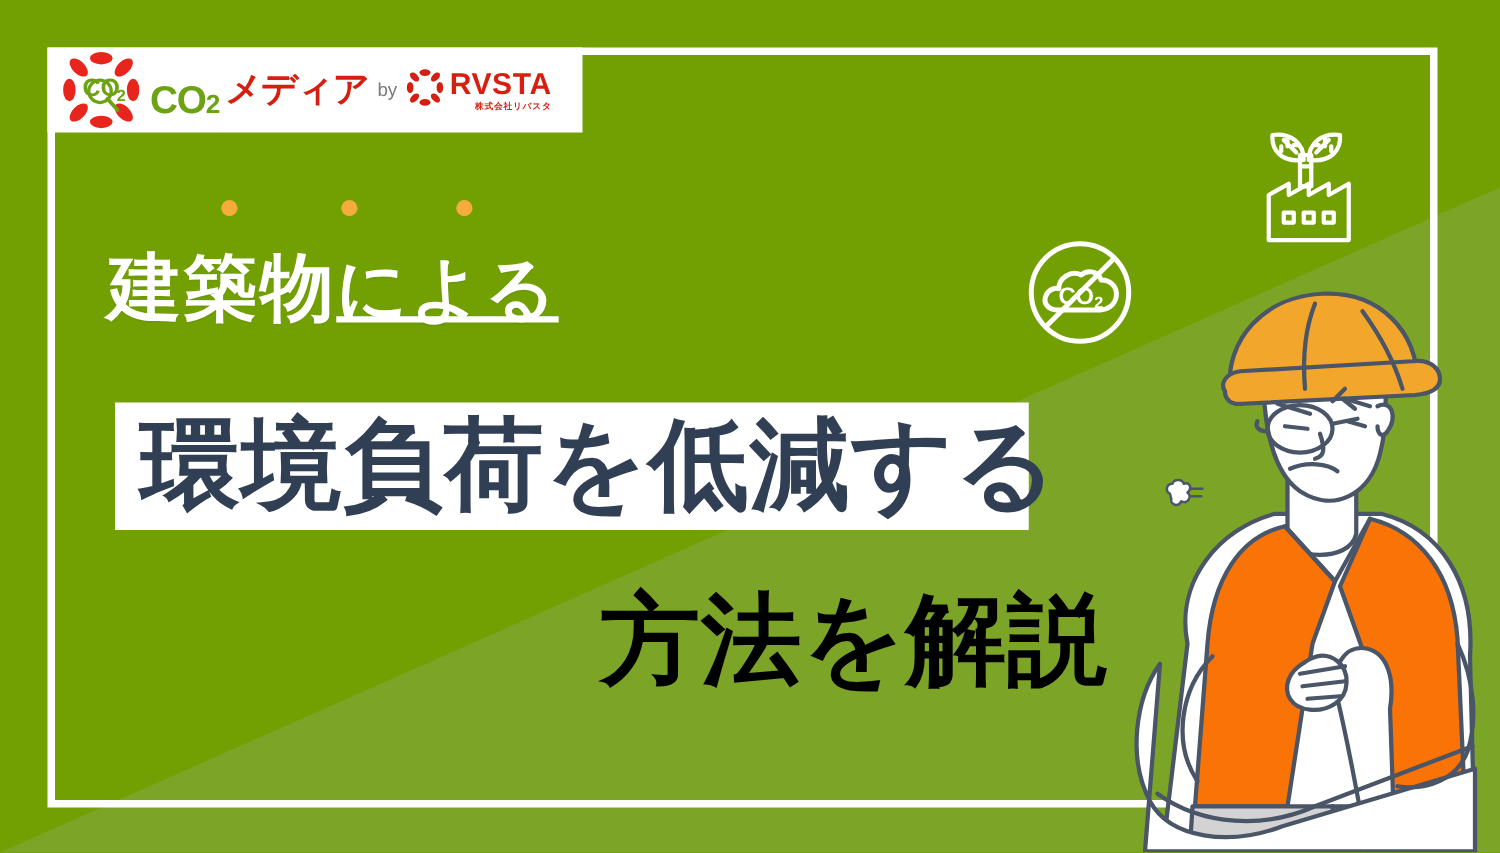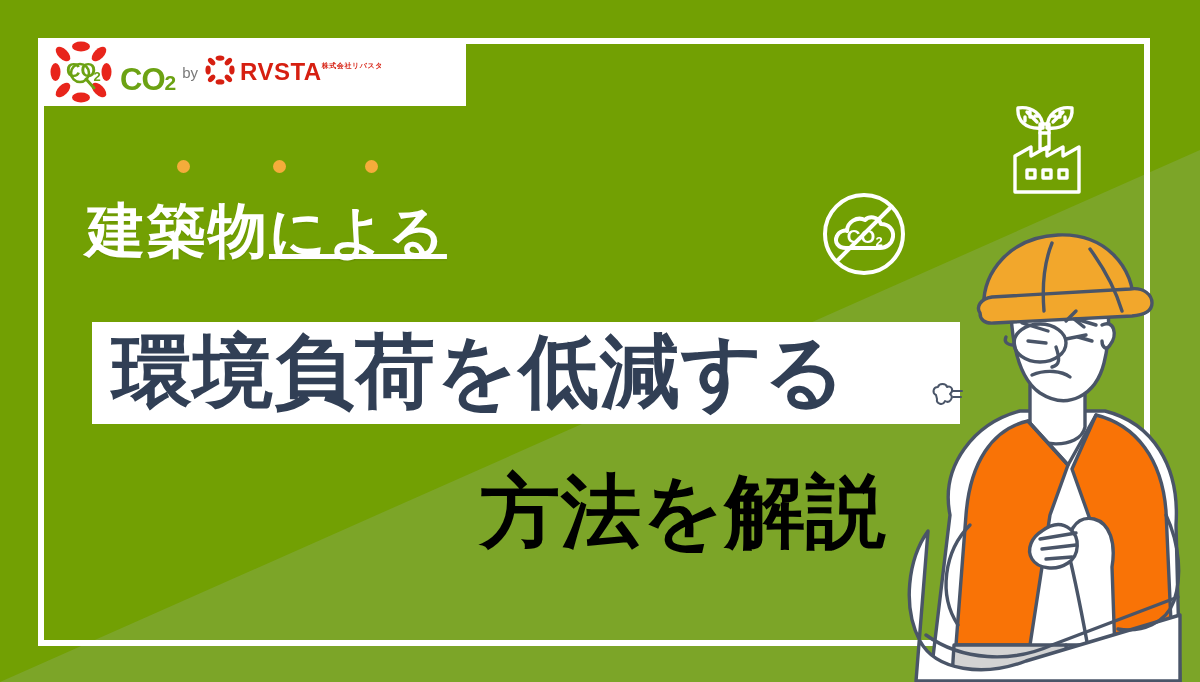--- a/index.html
+++ b/index.html
@@ -36,21 +36,21 @@
     font-size:31px;font-weight:700;color:#6CA213;letter-spacing:-1px;
     line-height:1;white-space:nowrap;margin-top:14px;
   }
   .co2-word .sub{font-size:21px;}
   .media-word{
     font-size:29px;font-weight:700;color:#D61F11;letter-spacing:-1px;
     line-height:1;white-space:nowrap;margin-left:-2px;
   }
   .by-word{font-size:15px;font-weight:400;color:#7a7a7a;line-height:1;}
   .rvsta{display:flex;align-items:center;gap:5px;}
-  .rvsta-text{display:flex;flex-direction:row;align-items:flex-start;line-height:1;}
+  .rvsta-text{display:flex;flex-direction:column;align-items:flex-end;line-height:1;}
   .rvsta-name{font-size:24px;font-weight:700;color:#D61F11;letter-spacing:0.5px;}
   .rvsta-sub{font-size:7px;font-weight:700;color:#D61F11;letter-spacing:0.6px;margin-top:2px;}
 
   
   .headline{position:absolute;left:78px;top:150px;width:830px;}
   .dots{position:absolute;left:50px;top:0px;width:300px;height:16px;}
   .dot{position:absolute;width:13px;height:13px;border-radius:50%;background:#F5AC3B;top:10px;}
   .dot.d1{left:49px;} .dot.d2{left:145px;} .dot.d3{left:237px;}
 
   .line1{
@@ -58,21 +58,21 @@
     color:#ffffff;font-weight:700;line-height:1;white-space:nowrap;
     font-size:86px;letter-spacing:2px;
     text-shadow:0 2px 0 rgba(0,0,0,0.04);
   }
   .line1 .big{font-size:59px;}
   .line1 .small{font-size:56px;text-decoration:underline;}
 
   .band{
     position:absolute;left:14px;top:172px;
     background:#ffffff;padding:10px 16px 12px 20px;
-    box-sizing:border-box;width:868px;
+    box-sizing:border-box;width:731px;
   }
   .line2{
     color:#313F55;font-weight:700;font-size:80px;line-height:1;
     white-space:nowrap;letter-spacing:1px;
   }
   .line3{
     position:absolute;left:402px;top:322px;
     color:#000000;font-weight:700;font-size:80px;line-height:1;
     white-space:nowrap;letter-spacing:1px;
   }
@@ -110,20 +110,21 @@
         </g>
         <text x="31" y="36" text-anchor="middle" font-family="Liberation Sans, sans-serif" font-size="20" font-weight="700" fill="#6CA213">CO</text>
         <text x="47" y="40" text-anchor="middle" font-family="Liberation Sans, sans-serif" font-size="13" font-weight="700" fill="#6CA213">2</text>
         <circle cx="30" cy="32" r="9" fill="none" stroke="#6CA213" stroke-width="2.6"></circle>
         <line x1="36" y1="38" x2="44" y2="47" stroke="#6CA213" stroke-width="3" stroke-linecap="round"></line>
       </svg>
     </div>
 
     <div class="logo-wordmark">
       <span class="co2-word"><span>CO</span><span class="sub">2</span></span>
+      <span class="media-word">メディア</span>
       <span class="by-word">by</span>
       <span class="rvsta">
         <span>
           <svg viewBox="0 0 34 34" width="30" height="30" aria-hidden="true">
             <g fill="#D61F11">
               <ellipse cx="17" cy="3.5" rx="5" ry="3"></ellipse>
               <ellipse cx="17" cy="30.5" rx="5" ry="3"></ellipse>
               <ellipse cx="3.5" cy="17" rx="3" ry="5"></ellipse>
               <ellipse cx="30.5" cy="17" rx="3" ry="5"></ellipse>
               <ellipse cx="7.5" cy="7.5" rx="3" ry="5" transform="rotate(-45 7.5 7.5)"></ellipse>

